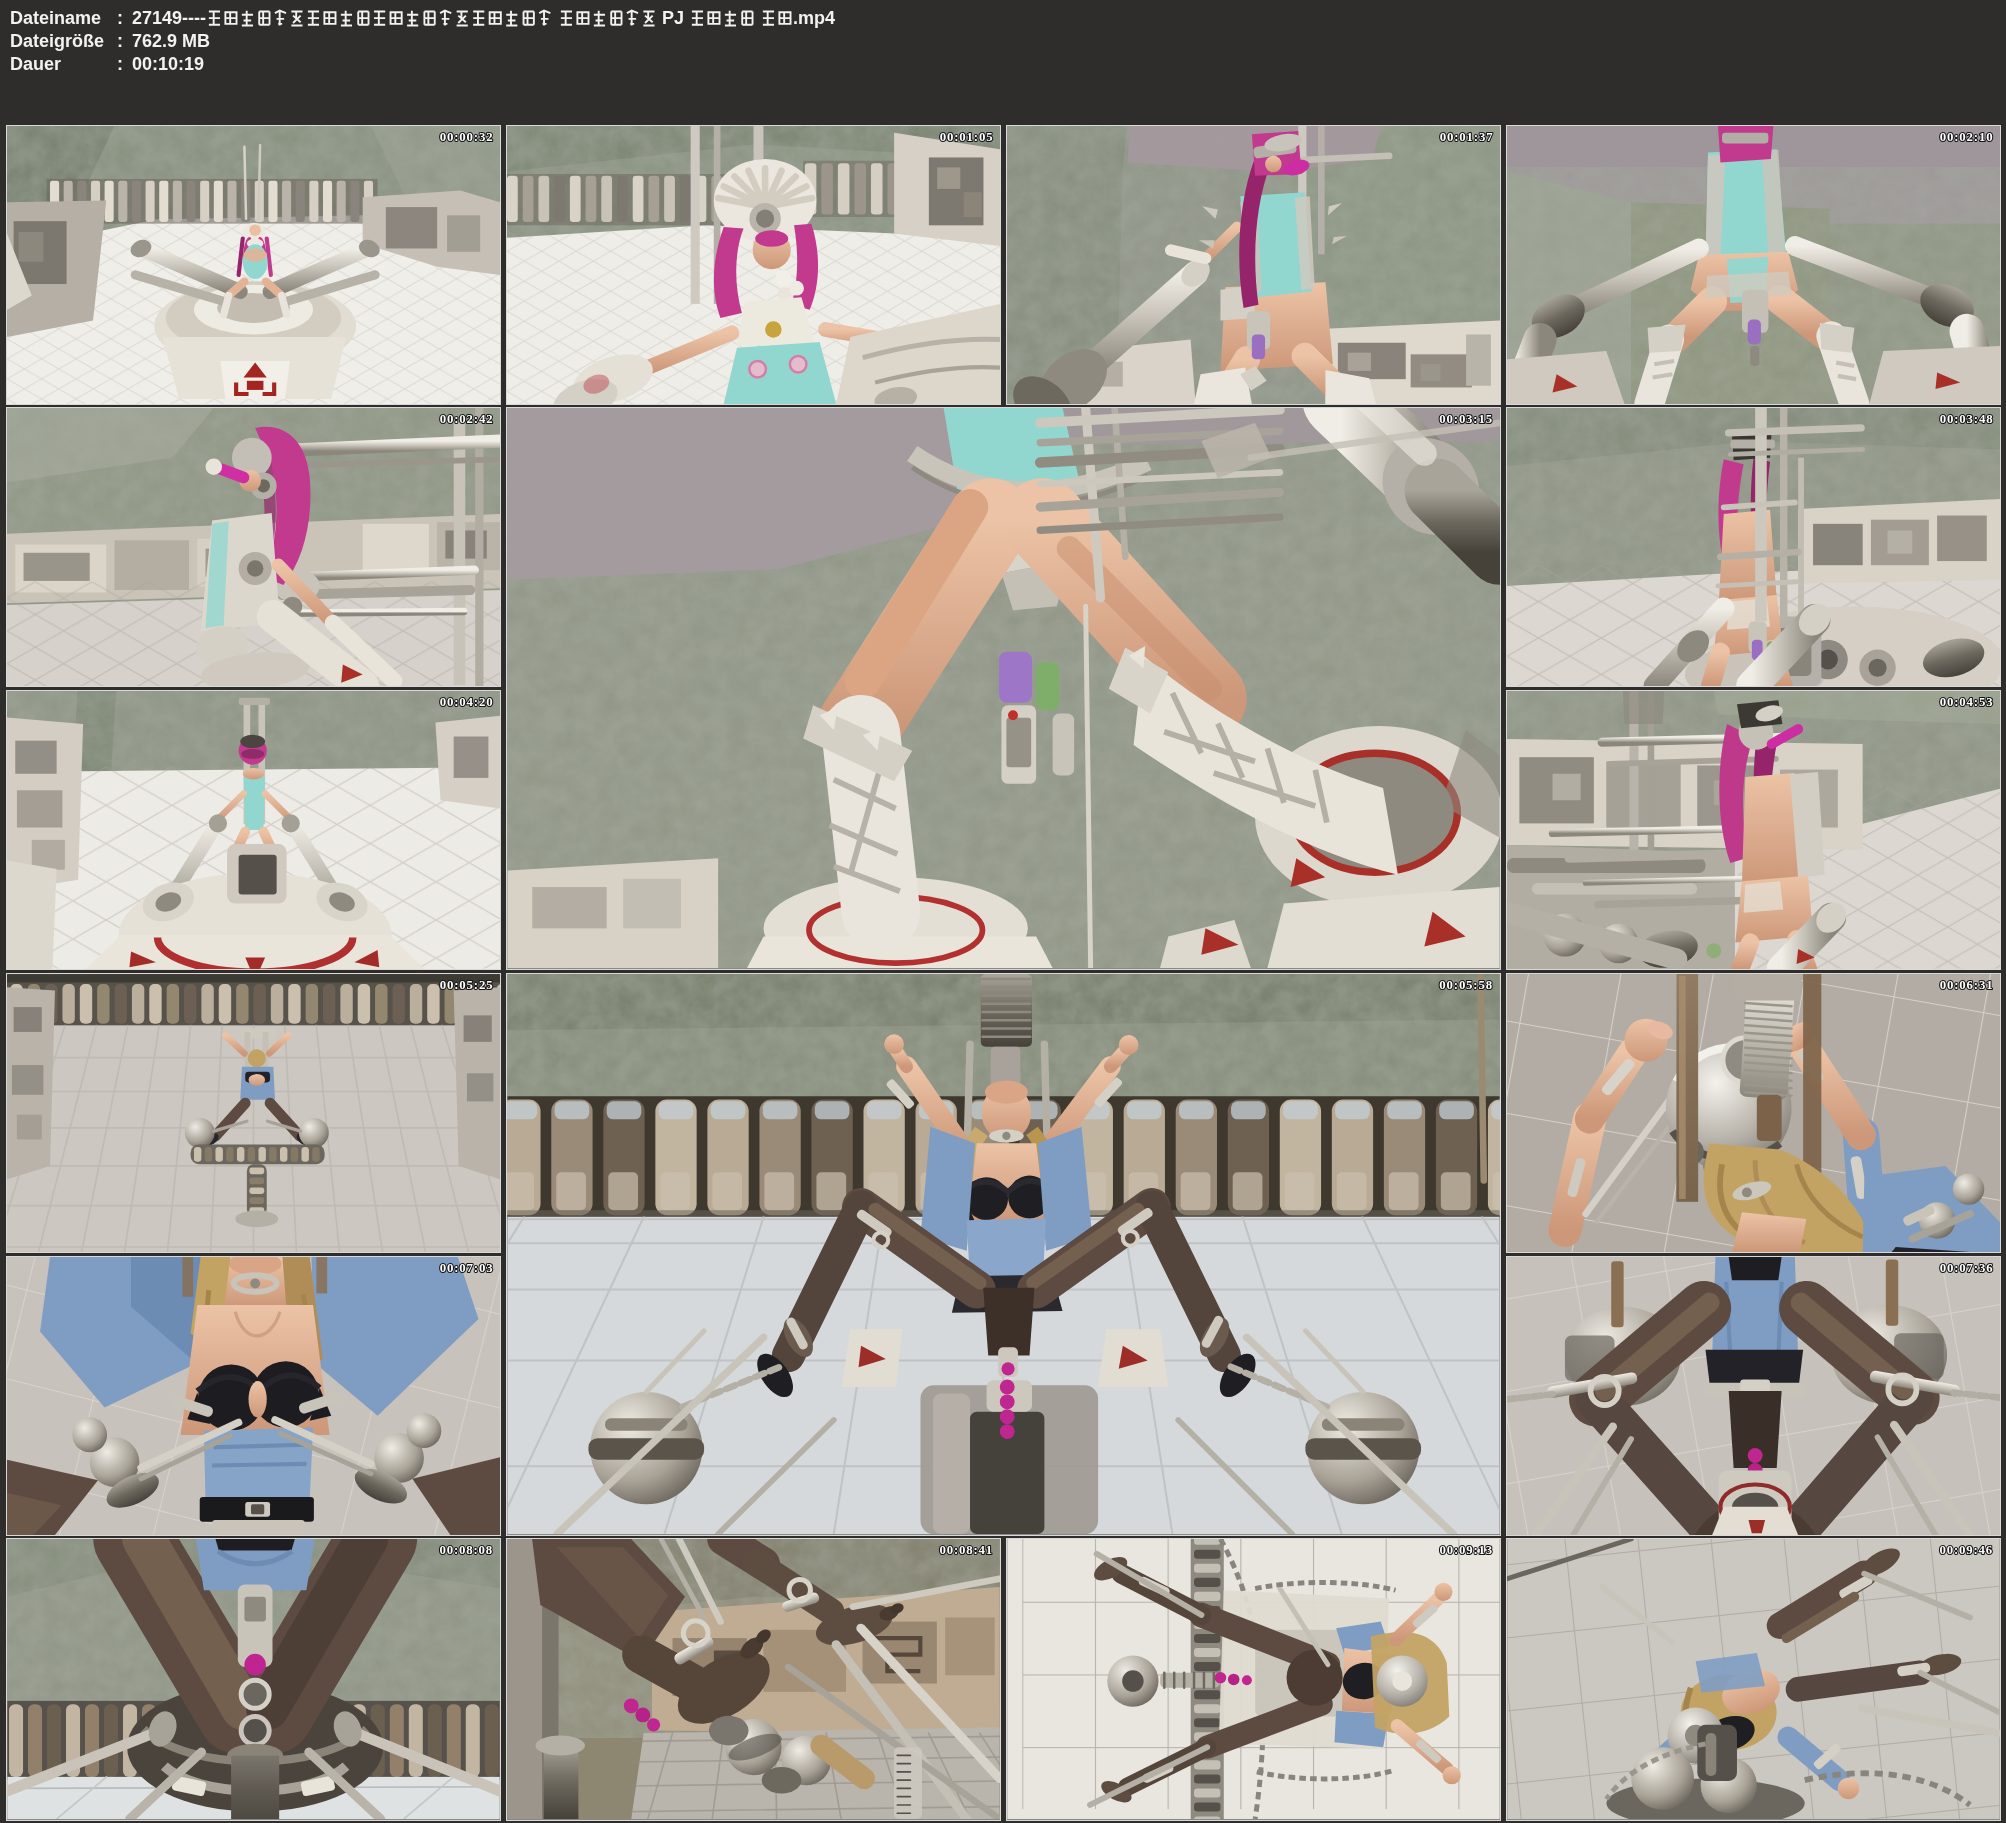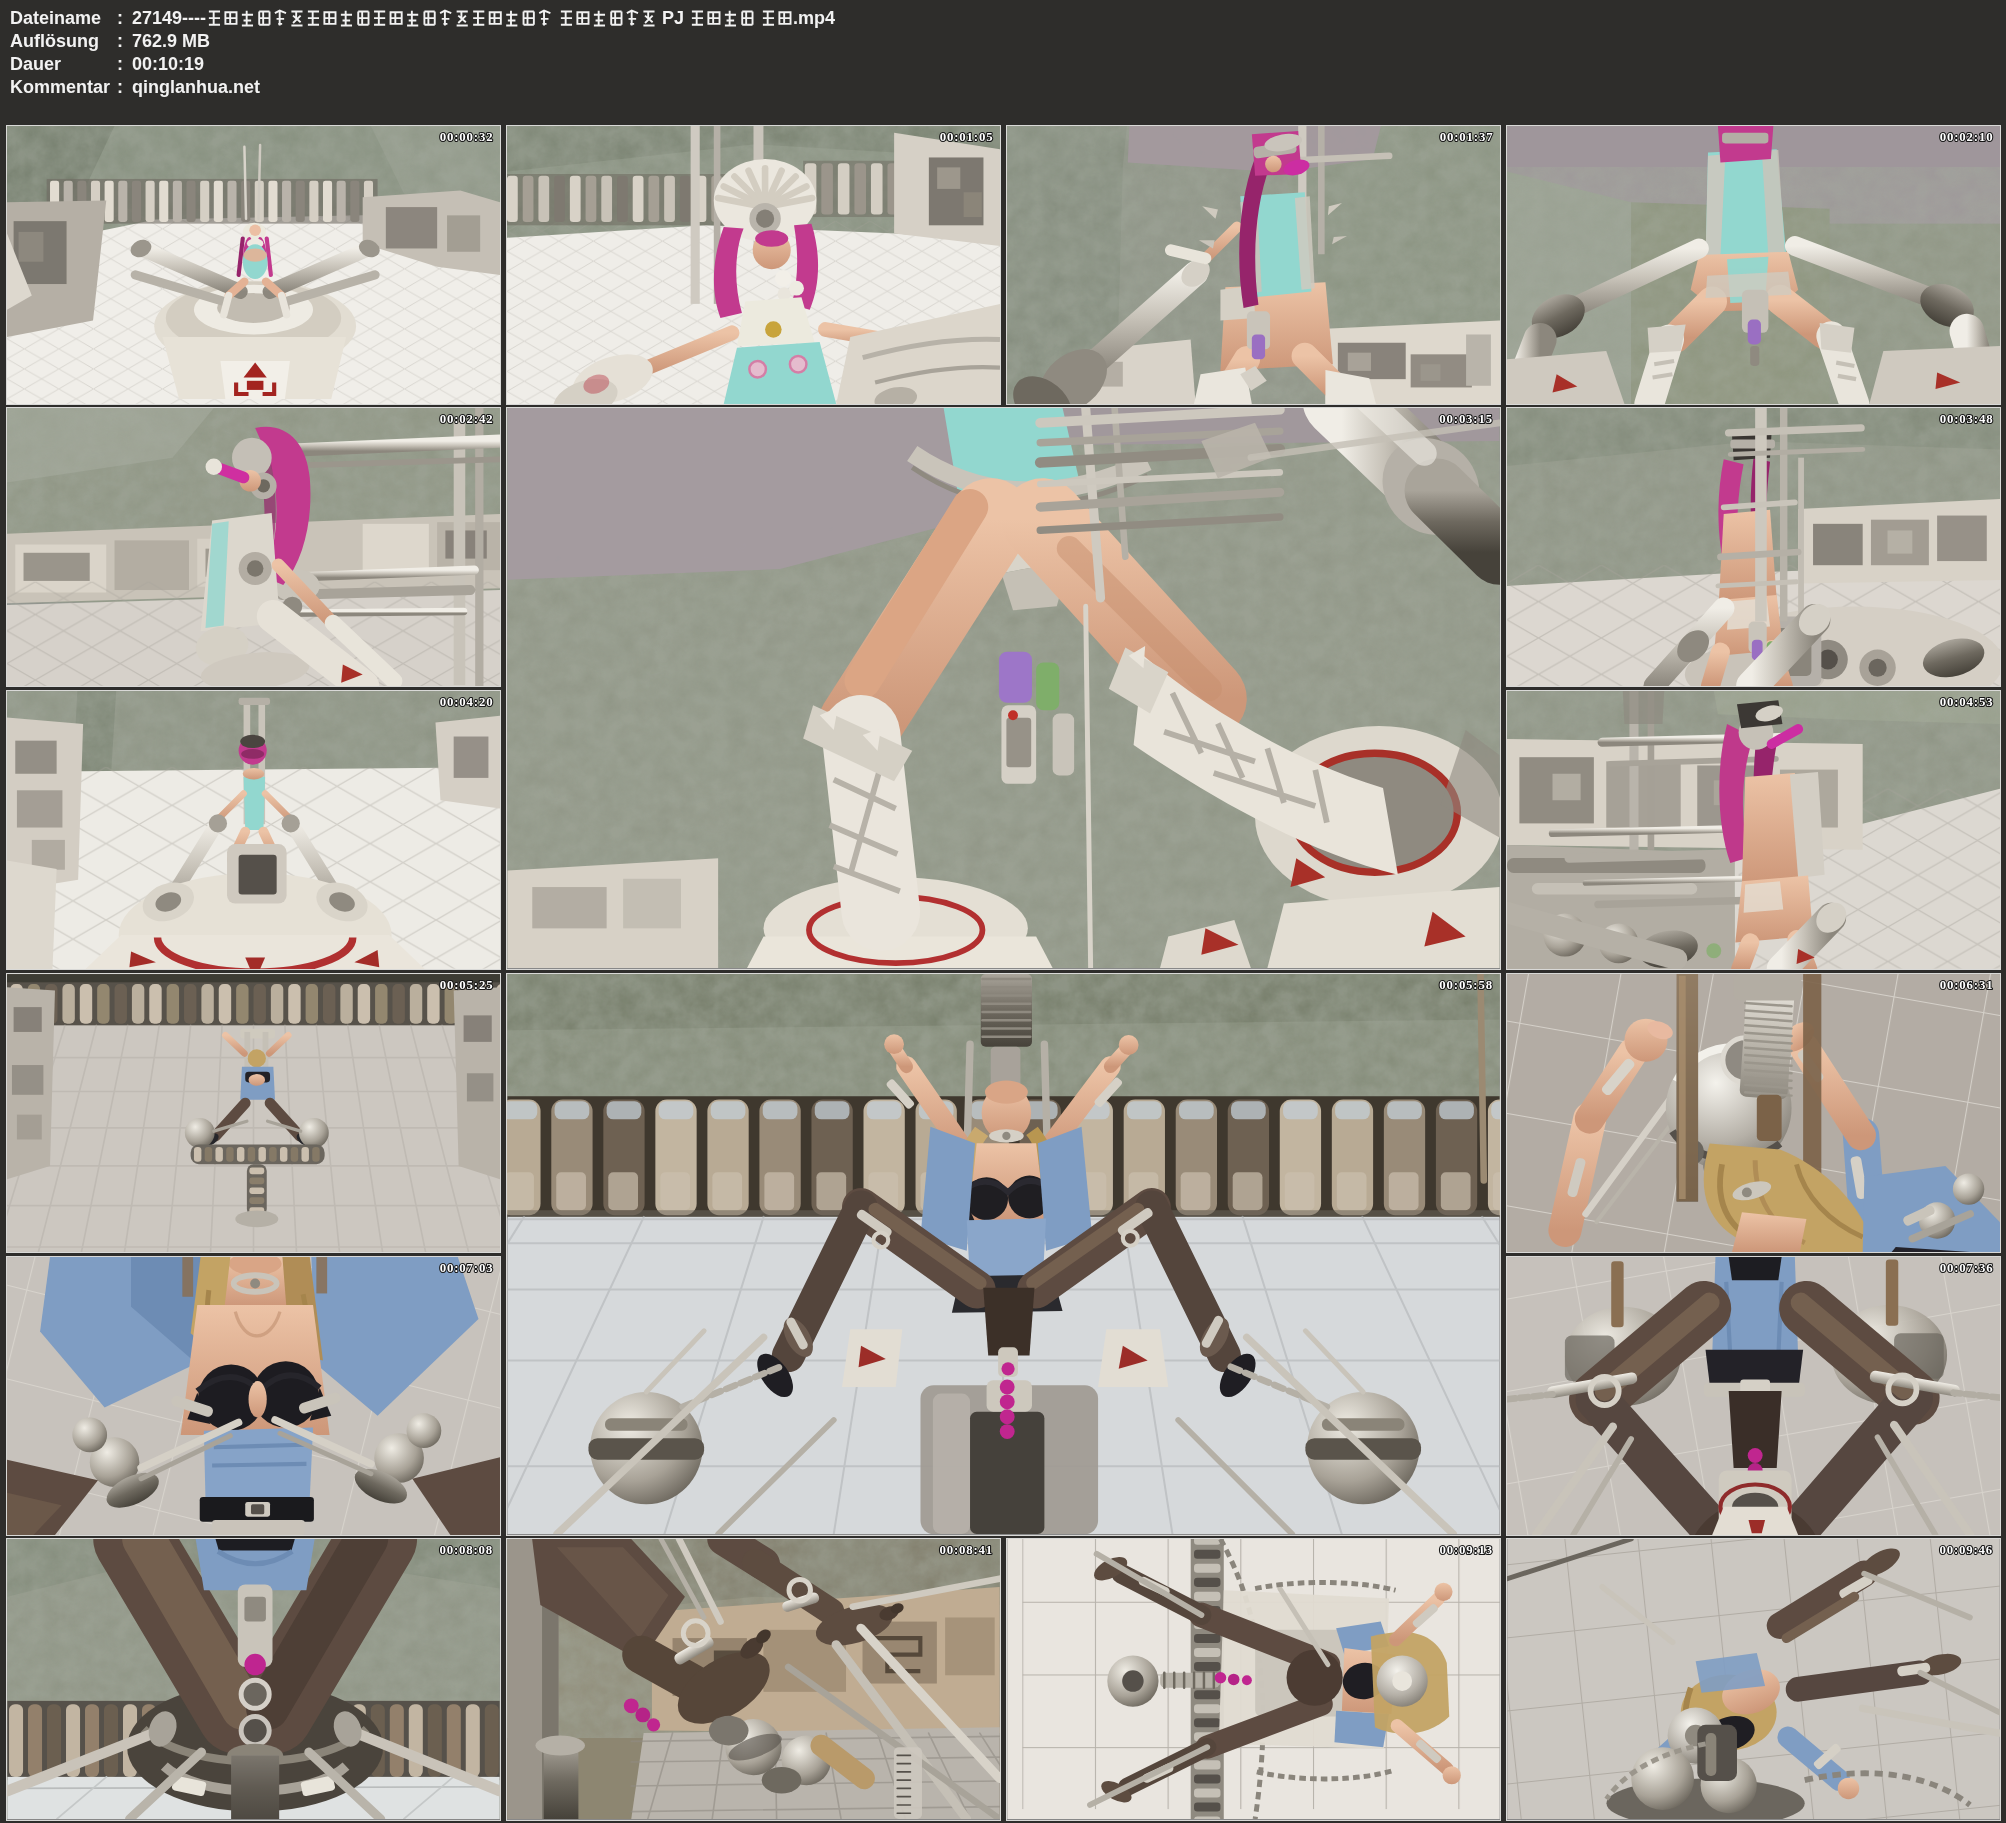--- a/index.html
+++ b/index.html
@@ -95,23 +95,22 @@
         <path d="M2,3 H15.5 M7.8,3 V12 M4,8 L13.2,16 M13.2,8 L4,17 M2,20 H15.5" transform="translate(101.5,0)" stroke="#f2f2f2" stroke-width="2.3" fill="none"></path>
       </svg> PJ <svg width="66" height="19" viewBox="0 0 80 23" style="vertical-align:-3.3px">
         <path d="M2,3 H15.5 M2,11 H15.5 M2,19 H15.5 M7.8,3 V19" transform="translate(1.5,0)" stroke="#f2f2f2" stroke-width="2.3" fill="none"></path>
         <path d="M2,4 H15.5 V18 H2 Z M2,11 H15.5 M7.8,4 V18" transform="translate(21.5,0)" stroke="#f2f2f2" stroke-width="2.3" fill="none"></path>
         <path d="M7.8,2 V20 M2,7 H15.5 M4,14 H13.2 M2,20 H15.5" transform="translate(41.5,0)" stroke="#f2f2f2" stroke-width="2.3" fill="none"></path>
         <path d="M3,3 H15.5 M3,3 V19 M15.5,3 V19 M3,19 H15.5 M7.8,3 V19 M3,11 H15.5" transform="translate(61.5,0)" stroke="#f2f2f2" stroke-width="2.3" fill="none"></path>
       </svg>&nbsp;<svg width="33" height="19" viewBox="0 0 40 23" style="vertical-align:-3.3px">
         <path d="M2,3 H15.5 M2,11 H15.5 M2,19 H15.5 M7.8,3 V19" transform="translate(1.5,0)" stroke="#f2f2f2" stroke-width="2.3" fill="none"></path>
         <path d="M2,4 H15.5 V18 H2 Z M2,11 H15.5 M7.8,4 V18" transform="translate(21.5,0)" stroke="#f2f2f2" stroke-width="2.3" fill="none"></path>
       </svg>.mp4</div>
-    <div><span class="lab">Auflösung</span><span class="co">:</span>762.9 MB</div>
+    <div><span class="lab">Dateigröße</span><span class="co">:</span>762.9 MB</div>
     <div><span class="lab">Dauer</span><span class="co">:</span>00:10:19</div>
-    <div><span class="lab">Kommentar</span><span class="co">:</span>qinglanhua.net</div>
   </div>
 <div class="cell" style="left:5.8px;top:125px;width:495px;height:280px">
     <svg width="493" height="278" viewBox="0 0 596 336">
       <rect x="0" y="0" width="596" height="160" fill="#7f8977"></rect>
       <polygon points="0,0 130,0 85,95 0,130" fill="#646e5c"></polygon>
       <polygon points="440,0 596,0 596,100 480,82" fill="#8d9585"></polygon>
       <rect x="0" y="0" width="596" height="165" filter="url(#nz)" opacity="0.55"></rect>
       <rect x="0" y="0" width="596" height="165" filter="url(#nz2)" opacity="0.47"></rect>
       <polygon points="0,150 180,113 430,108 596,96 596,336 0,336" fill="#f0eee9"></polygon>
       <g opacity="0.45" transform="translate(0 100) scale(0.55)">

